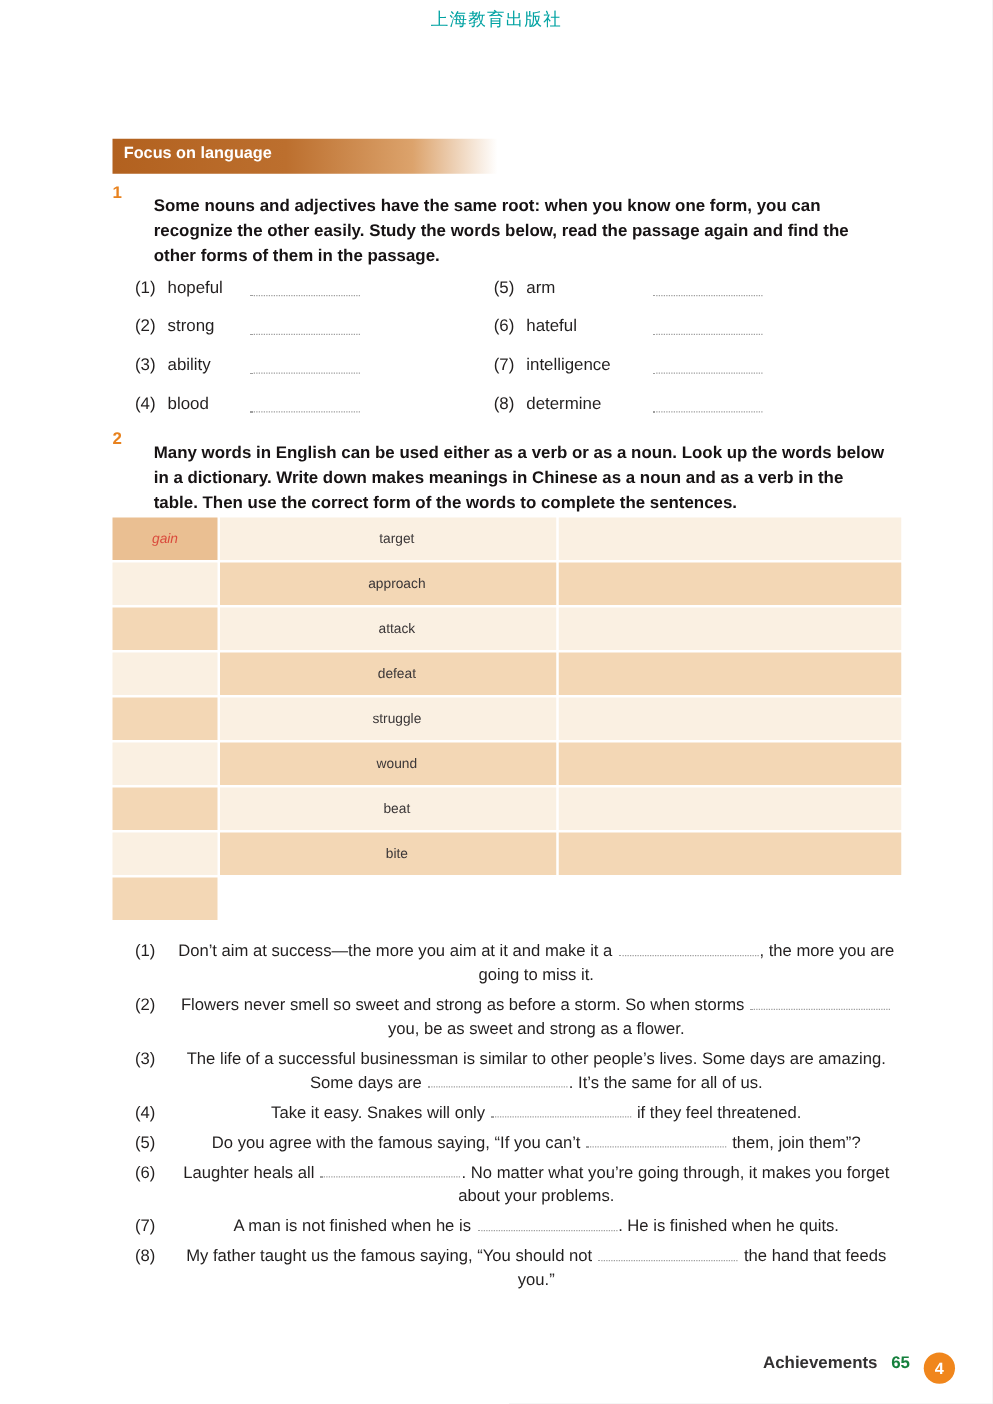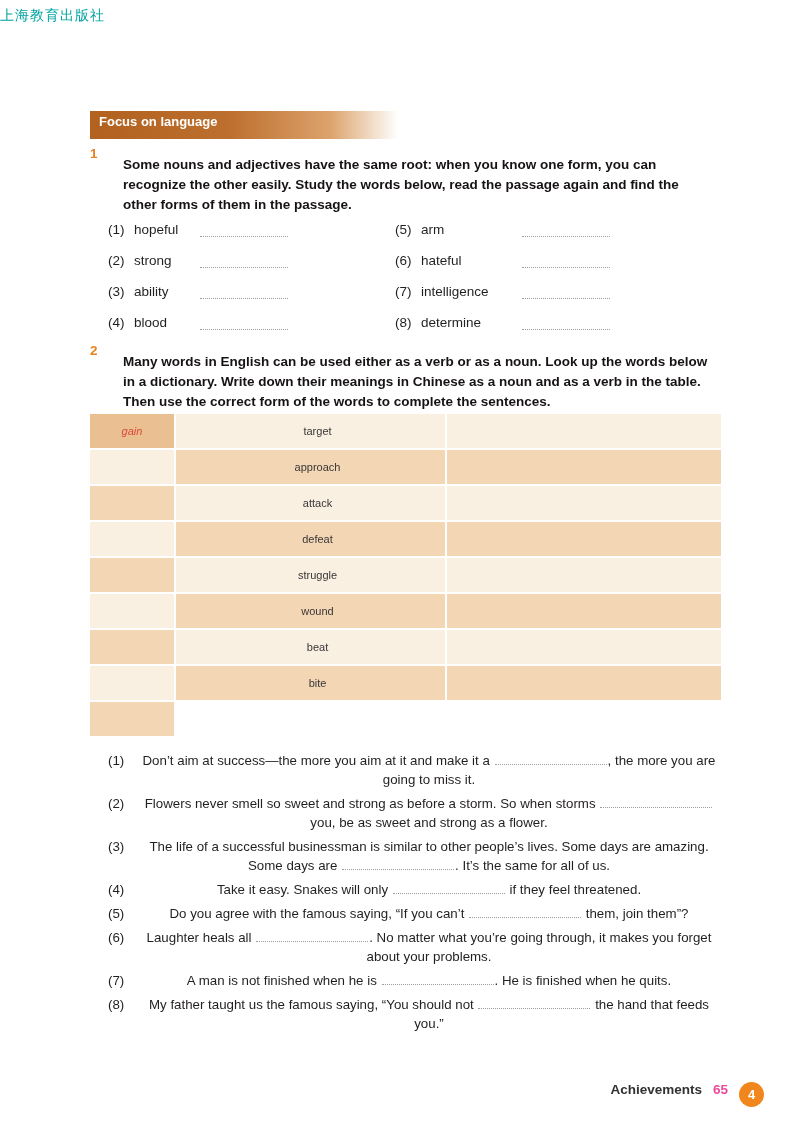--- a/index.html
+++ b/index.html
@@ -8,21 +8,21 @@
     position: relative;
     width: 794px; height: 1123px;
     margin: 0 auto;
     background: #ffffff;
     font-family: "Liberation Sans", sans-serif;
     color: var(--text-dark, #221f1f);
     overflow: hidden;
   }
   .publisher {
     position: absolute; top: 7px; left: 0; right: 0;
-    text-align: left;
+    text-align: center;
     color: var(--teal, #00a2a2);
     font-size: 14px; letter-spacing: 1px;
     font-family: Liberation Sans, sans-serif;
   }
   .banner {
     position: absolute; left: 90px; top: 111px;
     width: 308px; height: 28px;
     background: linear-gradient(90deg, var(--banner-brown, #b2611f) 0%, #bc6f2e 45%, #dca36c 78%, rgba(255,255,255,0) 100%);
     color: #ffffff; font-weight: bold; font-size: 13px;
     line-height: 21px; padding-left: 9px;
@@ -77,21 +77,21 @@
   .blank {
     display: inline-block; width: 112px; height: 11px;
     border-bottom: 1.5px dotted var(--dots, #9e9e9e);
     margin: 0 1px;
   }
   .footer {
     position: absolute; top: 1082px; right: 30px;
     display: flex; gap: 11px;
   }
   .f-section { font-weight: bold; font-size: 13.5px; color: #333132; }
-  .f-page { font-weight: bold; font-size: 13.5px; color: #ec4899; }
+  .f-page { font-weight: bold; font-size: 13.5px; color: #15803d; }
   .f-badge {
     width: 25px; height: 25px; border-radius: 50%;
     background: var(--badge-orange, #f0861c);
     color: #ffffff; font-weight: bold; font-size: 13px;
     display: flex; align-items: center; justify-content: center;
   }
 </style>
 </head>
 <body>
 
@@ -149,21 +149,21 @@
     <div class="w-item">
       <span class="w-num">(8)</span>
       <span class="w-word">determine</span>
       <span class="w-line"></span>
     </div>
   </div>
 
   <div class="ex2">
     <div class="ex-head">
       <span class="ex-num">2</span>
-      <p class="ex-text">Many words in English can be used either as a verb or as a noun. Look up the words below in a dictionary. Write down their meanings in Chinese as a noun and as a verb in the table. Then use the correct form of the words to complete the sentences.</p>
+      <p class="ex-text">Many words in English can be used either as a verb or as a noun. Look up the words below in a dictionary. Write down makes meanings in Chinese as a noun and as a verb in the table. Then use the correct form of the words to complete the sentences.</p>
     </div>
   </div>
 
   <div class="wtable">
     <div class="cell head">gain</div>
 
     <div class="cell rowa word">target</div>
     <div class="cell rowa"></div>
     <div class="cell rowa"></div>
 

